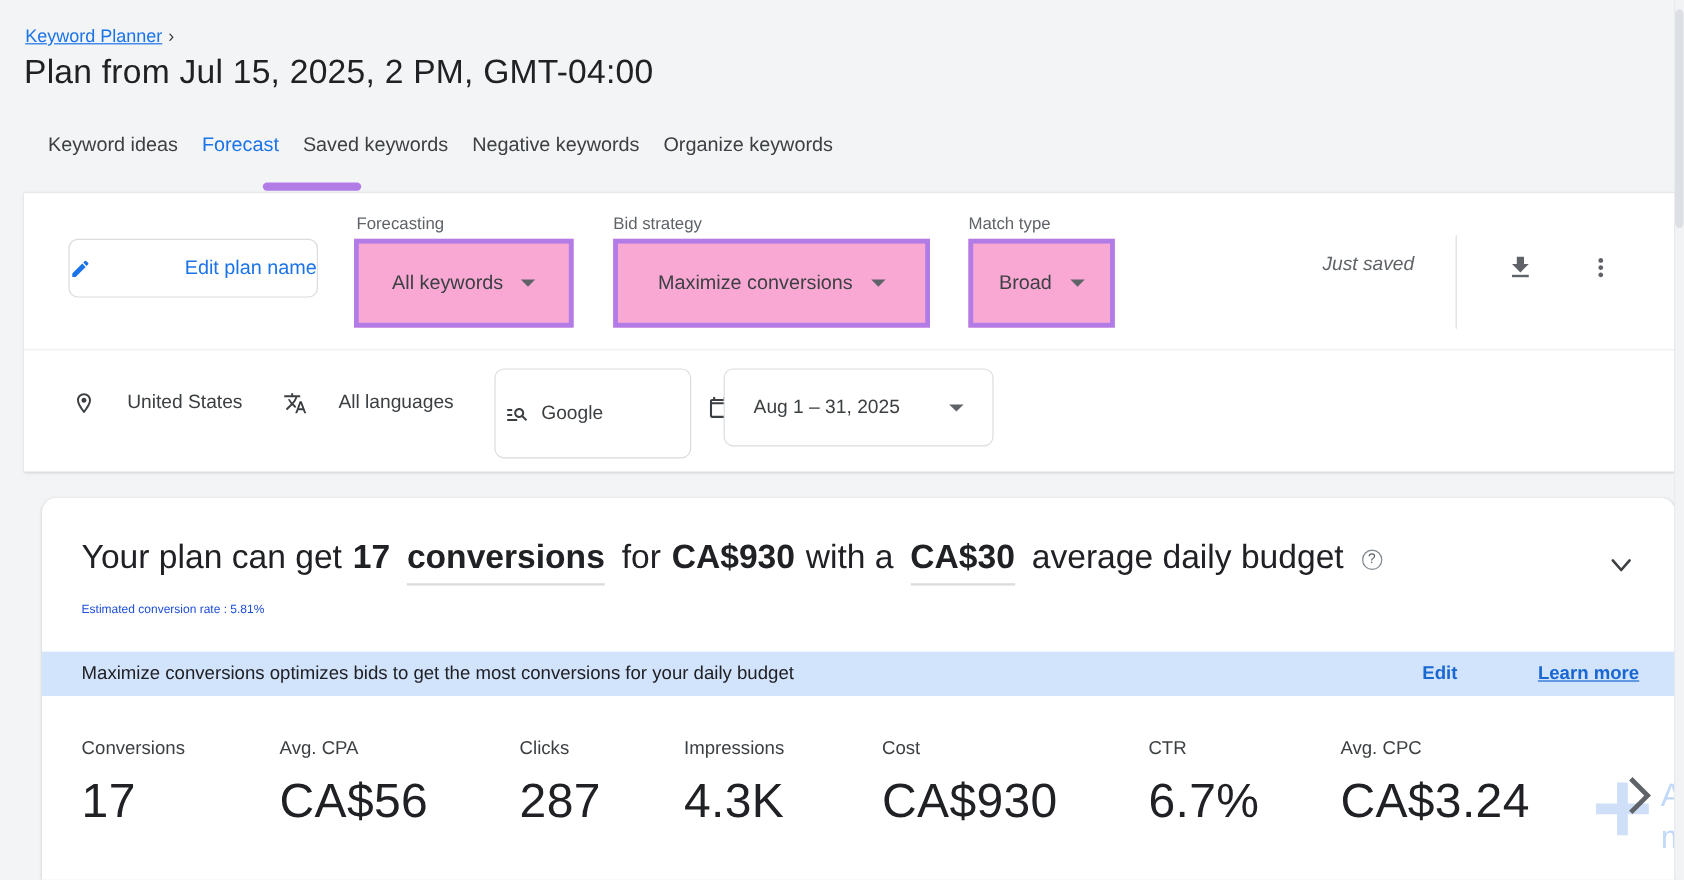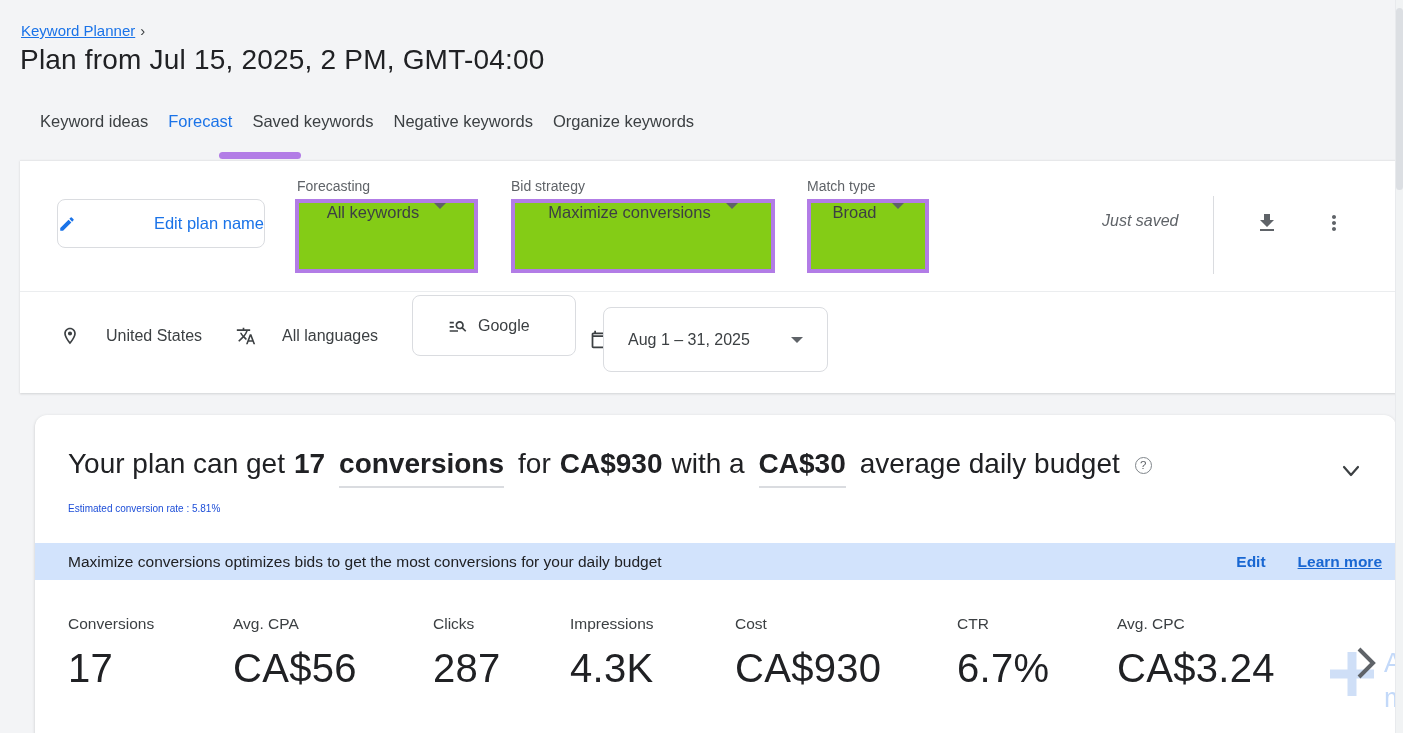--- a/index.html
+++ b/index.html
@@ -38,22 +38,22 @@
     border:1px solid #dadce0; border-radius:8px; background:#fff;
     display:flex; align-items:center; justify-content:space-between; gap:12px;
     color:#1a73e8; font-size:16.5px; font-weight:500; cursor:pointer;
   }
   .ctl-label { font-size:14px; color:#5f6368;text-align:right; }
   .lbl-forecasting { left:277px; top:17px; }
   .lbl-bidstrategy { left:491px; top:17px; }
   .lbl-matchtype  { left:787px; top:17px; }
 
   .purple-box {
-    border:4px solid #b27ce6; background:#84cc16;
-    display:flex; justify-content:center; gap:15px;
+    border:4px solid #b27ce6; background:#f9a8d4;
+    display:flex; align-items:center; justify-content:center; gap:15px;
     font-size:16.5px; color:#3c4043; cursor:pointer;
   }
   .box-forecasting { left:275px; top:38px; width:183px; height:74px; }
   .box-bidstrategy { left:491px; top:38px; width:264px; height:74px; }
   .box-matchtype  { left:787px; top:38px; width:122px; height:74px; }
 
   .caret {
     width:0; height:0; display:inline-block;
     border-left:6px solid transparent; border-right:6px solid transparent;
     border-top:6px solid #5f6368;
@@ -65,21 +65,21 @@
   .more-btn { left:1300px; top:47px; width:28px; height:30px; }
 
   
   .filter-item { display:flex; align-items:center; gap:26px; font-size:16px; color:#3c4043; cursor:pointer; }
   .f-location { left:40px; top:158px; height:34px; }
   .f-language { left:216px; top:158px; height:34px; }
   .outline-box {
     border:1.5px solid #dadce0; border-radius:8px; background:#fff;
     display:flex; align-items:center; font-size:16px; color:#3c4043; cursor:pointer;
   }
-  .box-network { left:392px; top:134px; width:164px; height:61px; padding-left:35px; gap:10px; }
+  .box-network { left:392px; top:146px; width:164px; height:75px; padding-left:8px; gap:10px; }
   .cal-icon { left:569px; top:168px; }
   .box-daterange { left:583px; top:146px; width:225px; height:65px; padding:0 24px; justify-content:space-between; }
 
   
   .card {
     left:35px; top:415px; width:1361px; height:359px;
     background:#fff; border-radius:12px 12px 0 0;
     box-shadow:0 1px 3px rgba(60,64,67,.25);
     overflow:hidden;
   }
@@ -90,21 +90,21 @@
   .help-circle {
     display:inline-flex; align-items:center; justify-content:center;
     width:17px; height:17px; border:1.5px solid #80868b; border-radius:50%;
     font-size:11.5px; color:#5f6368; margin-left:6px; transform:translateY(-4px); cursor:pointer;
   }
   .headline-chevron { left:1302px; top:48px; cursor:pointer; }
   .conv-rate { left:33px; top:88px; font-size:10px; color:#1d4ed8; }
 
   .banner { left:0; top:128px; width:1361px; height:37px; background:#d2e3fc; display:flex; align-items:center; }
   .banner-text { margin-left:33px; font-size:15.5px; color:#202124; }
-  .banner-links { position:absolute; right:14px; display:flex; gap:32px;margin-left:14px; }
+  .banner-links { position:absolute; right:30px; display:flex; gap:67px;margin-left:14px; }
   .banner-link { font-size:15.5px; font-weight:700; color:#1967d2; cursor:pointer; }
   .banner-link.underline { text-decoration:underline; }
 
   .metric-col { position:absolute; top:200px; }
   .metric-label { font-size:15.5px; color:#3c4043; }
   .metric-value { font-size:40px; color:#202124; margin-top:13px; letter-spacing:.3px; }
 
   .plus-icon { left:1288px; top:230px; }
   .scroll-right-chevron { left:1318px; top:230px; cursor:pointer; }
   .clipped-add-metric { left:1349px; top:231px; font-size:27px; color:#c3d9f9; line-height:35px; }

